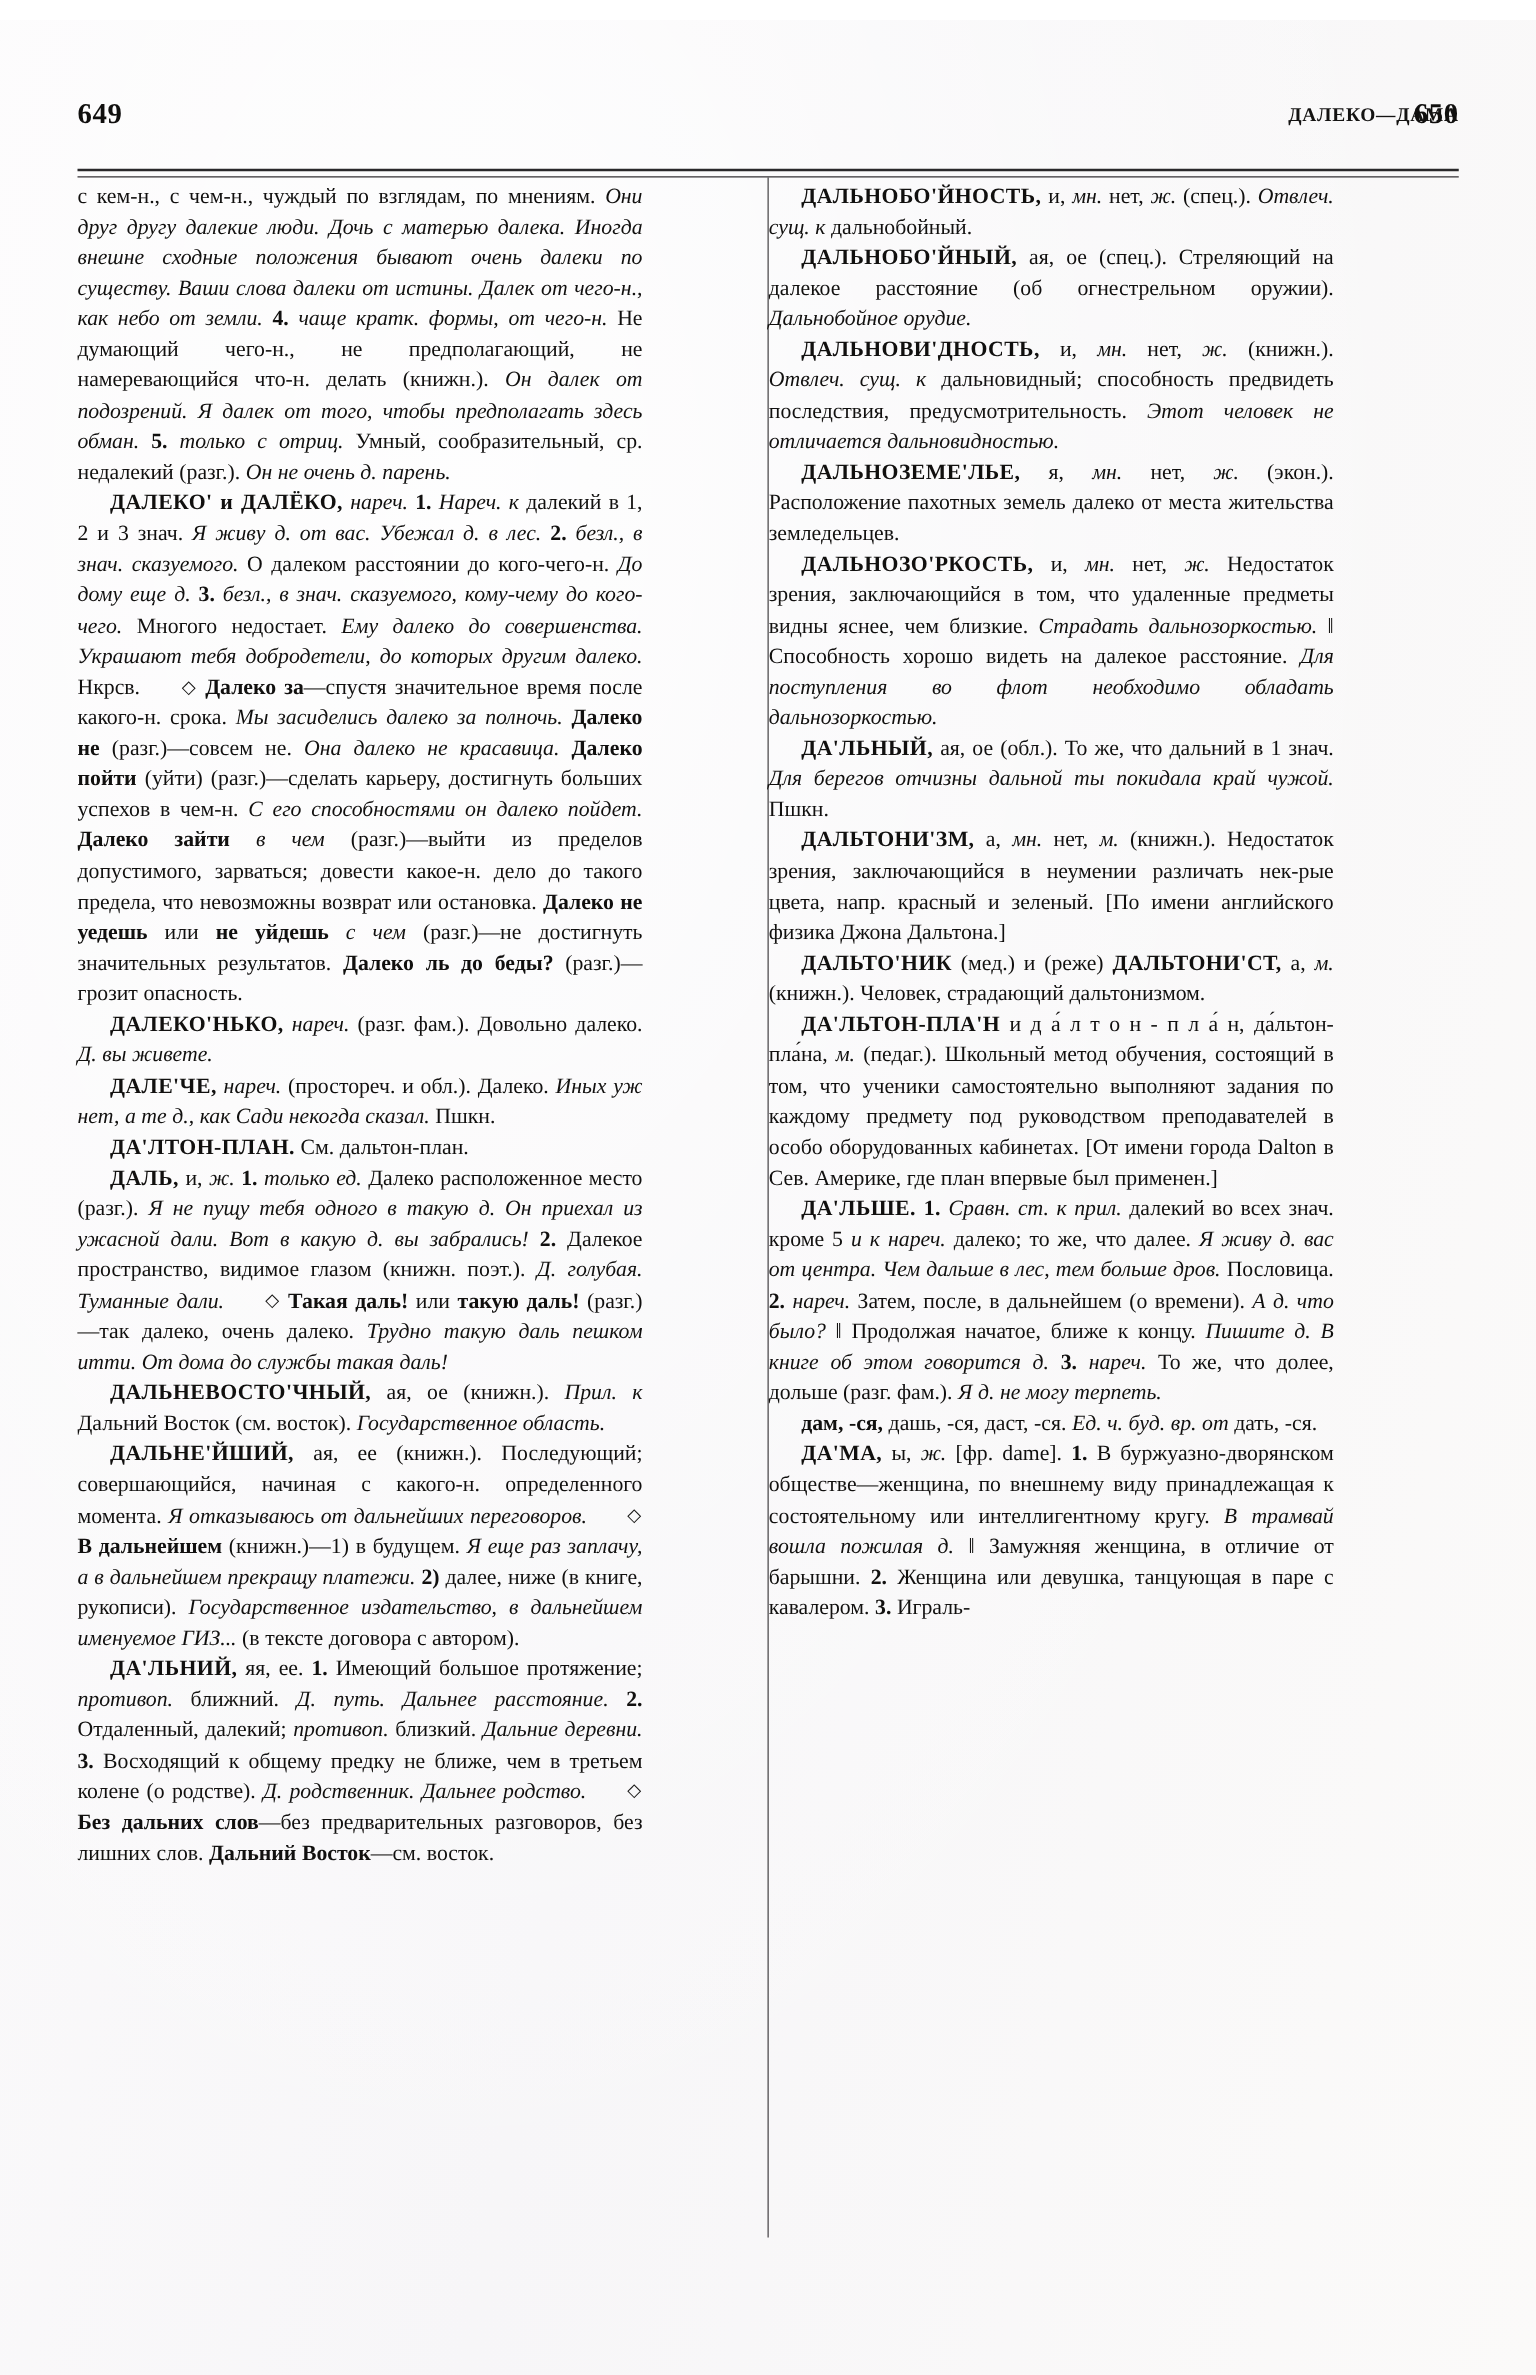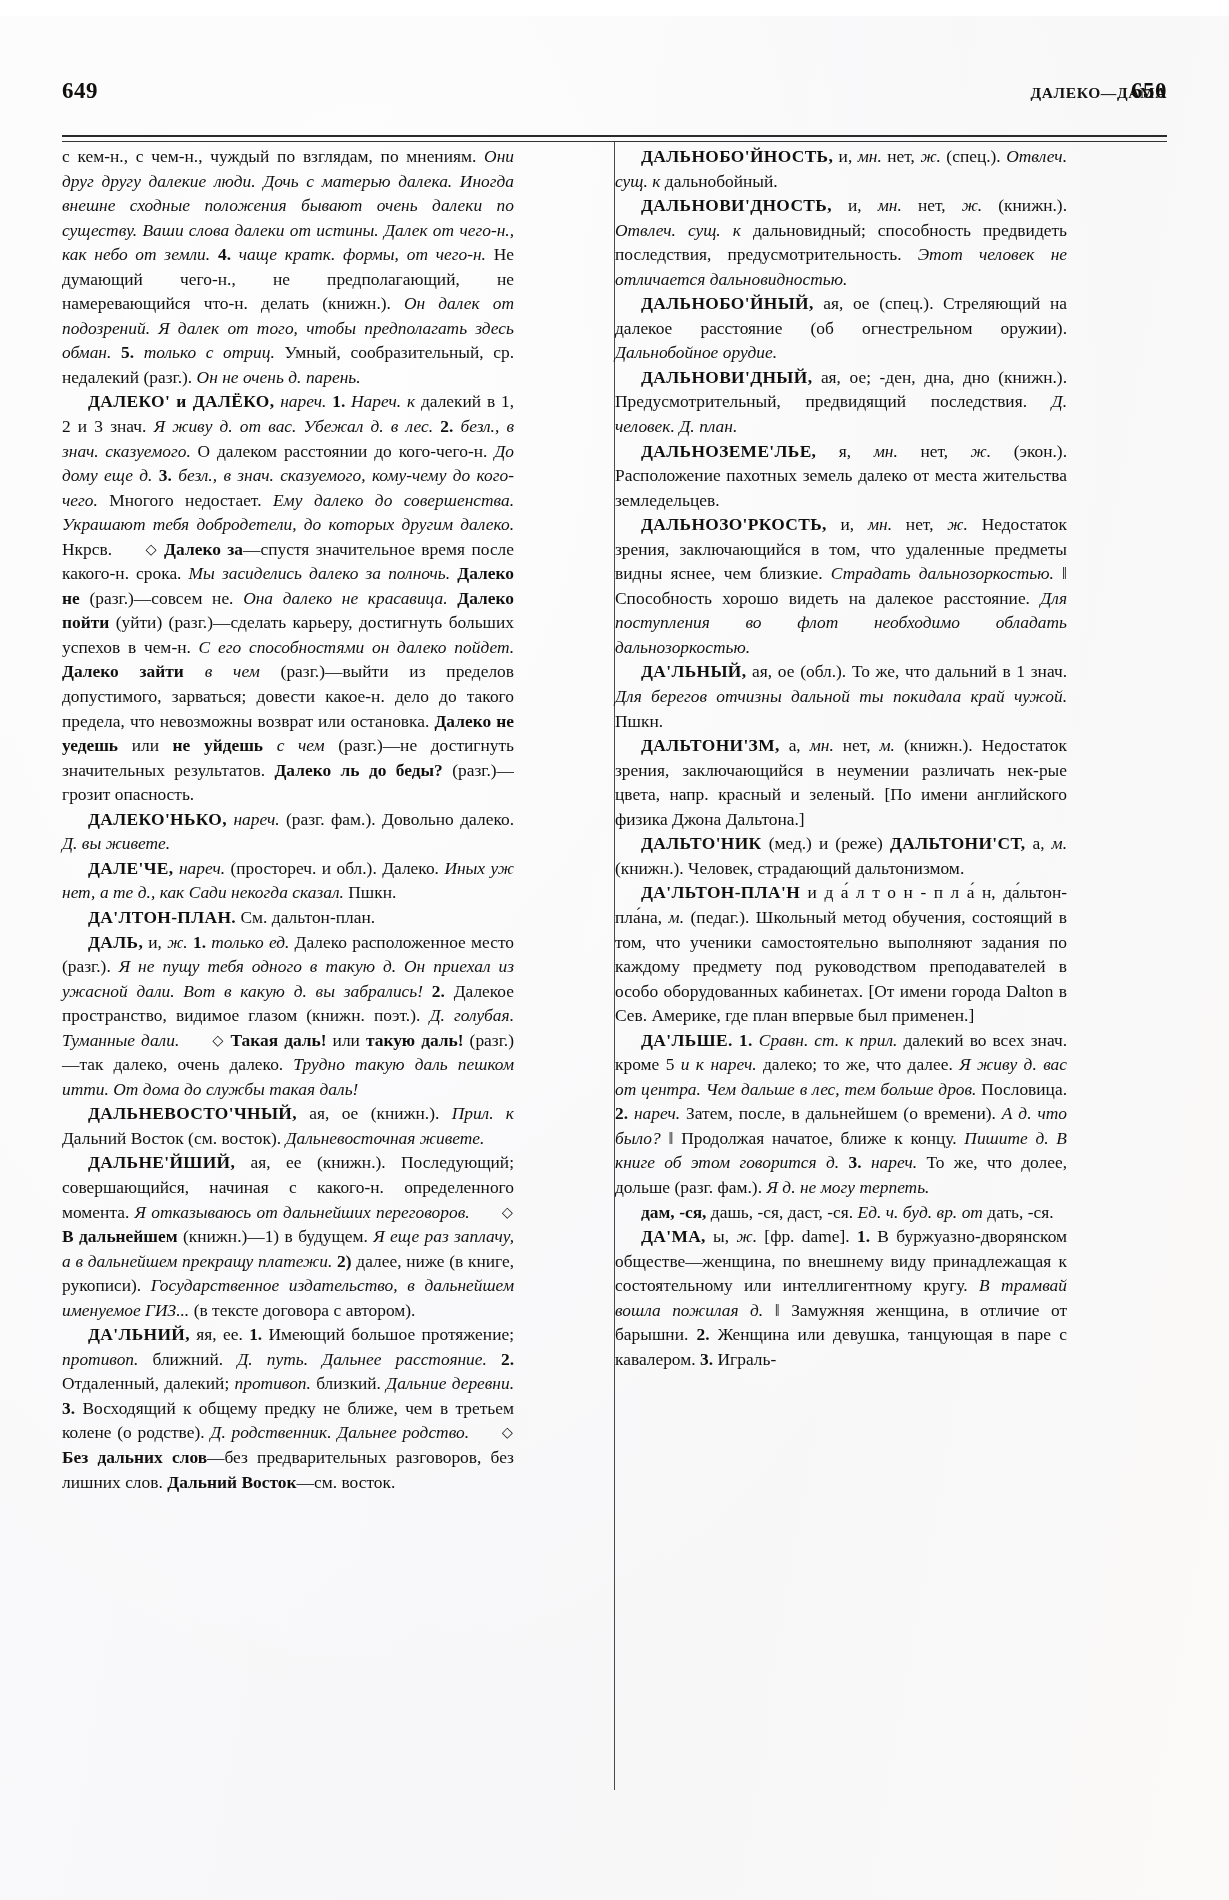--- a/index.html
+++ b/index.html
@@ -147,29 +147,28 @@
     <div class="col-rule"></div>
 
     <div class="columns">
       <div class="col col-left" id="col-left">
           <p class="e">с кем-н., с чем-н., чуждый по взглядам, по мнениям. <i>Они друг другу далекие люди. Дочь с матерью далека. Иногда внешне сходные положения бывают очень далеки по существу. Ваши слова далеки от истины. Далек от чего-н., как небо от земли.</i> <b>4.</b> <i>чаще кратк. формы, от чего-н.</i> Не думающий чего-н., не предполагающий, не намеревающийся что-н. делать (книжн.). <i>Он далек от подозрений. Я далек от того, чтобы предполагать здесь обман.</i> <b>5.</b> <i>только с отриц.</i> Умный, сообразительный, ср. недалекий (разг.). <i>Он не очень д. парень.</i></p>
           <p class="e ind"><b class="hw">ДАЛЕКО' и ДАЛЁКО,</b> <i>нареч.</i> <b>1.</b> <i>Нареч. к</i> далекий в 1, 2 и 3 знач. <i>Я живу д. от вас. Убежал д. в лес.</i> <b>2.</b> <i>безл., в знач. сказуемого.</i> О далеком расстоянии до кого-чего-н. <i>До дому еще д.</i> <b>3.</b> <i>безл., в знач. сказуемого, кому-чему до кого-чего.</i> Многого недостает. <i>Ему далеко до совершенства. Украшают тебя добродетели, до которых другим далеко.</i> Нкрсв. <span class="dmd">◇</span> <b>Далеко за</b>—спустя значительное время после какого-н. срока. <i>Мы засиделись далеко за полночь.</i> <b>Далеко не</b> (разг.)—совсем не. <i>Она далеко не красавица.</i> <b>Далеко пойти</b> (уйти) (разг.)—сделать карьеру, достигнуть больших успехов в чем-н. <i>С его способностями он далеко пойдет.</i> <b>Далеко зайти</b> <i>в чем</i> (разг.)—выйти из пределов допустимого, зарваться; довести какое-н. дело до такого предела, что невозможны возврат или остановка. <b>Далеко не уедешь</b> или <b>не уйдешь</b> <i>с чем</i> (разг.)—не достигнуть значительных результатов. <b>Далеко ль до беды?</b> (разг.)—грозит опасность.</p>
           <p class="e ind"><b class="hw">ДАЛЕКО'НЬКО,</b> <i>нареч.</i> (разг. фам.). Довольно далеко. <i>Д. вы живете.</i></p>
           <p class="e ind"><b class="hw">ДАЛЕ'ЧЕ,</b> <i>нареч.</i> (простореч. и обл.). Далеко. <i>Иных уж нет, а те д., как Сади некогда сказал.</i> Пшкн.</p>
           <p class="e ind"><b class="hw">ДА'ЛТОН-ПЛАН.</b> См. дальтон-план.</p>
           <p class="e ind"><b class="hw">ДАЛЬ,</b> и, <i>ж.</i> <b>1.</b> <i>только ед.</i> Далеко расположенное место (разг.). <i>Я не пущу тебя одного в такую д. Он приехал из ужасной дали. Вот в какую д. вы забрались!</i> <b>2.</b> Далекое пространство, видимое глазом (книжн. поэт.). <i>Д. голубая. Туманные дали.</i> <span class="dmd">◇</span> <b>Такая даль!</b> или <b>такую даль!</b> (разг.)—так далеко, очень далеко. <i>Трудно такую даль пешком итти. От дома до службы такая даль!</i></p>
-          <p class="e ind"><b class="hw">ДАЛЬНЕВОСТО'ЧНЫЙ,</b> ая, ое (книжн.). <i>Прил. к</i> Дальний Восток (см. восток). <i>Дальневосточная живете.</i></p>
+          <p class="e ind"><b class="hw">ДАЛЬНЕВОСТО'ЧНЫЙ,</b> ая, ое (книжн.). <i>Прил. к</i> Дальний Восток (см. восток). <i>Государственное область.</i></p>
           <p class="e ind"><b class="hw">ДАЛЬНЕ'ЙШИЙ,</b> ая, ее (книжн.). Последующий; совершающийся, начиная с какого-н. определенного момента. <i>Я отказываюсь от дальнейших переговоров.</i> <span class="dmd">◇</span> <b>В дальнейшем</b> (книжн.)—1) в будущем. <i>Я еще раз заплачу, а в дальнейшем прекращу платежи.</i> <b>2)</b> далее, ниже (в книге, рукописи). <i>Государственное издательство, в дальнейшем именуемое ГИЗ...</i> (в тексте договора с автором).</p>
           <p class="e ind"><b class="hw">ДА'ЛЬНИЙ,</b> яя, ее. <b>1.</b> Имеющий большое протяжение; <i>противоп.</i> ближний. <i>Д. путь. Дальнее расстояние.</i> <b>2.</b> Отдаленный, далекий; <i>противоп.</i> близкий. <i>Дальние деревни.</i> <b>3.</b> Восходящий к общему предку не ближе, чем в третьем колене (о родстве). <i>Д. родственник. Дальнее родство.</i> <span class="dmd">◇</span> <b>Без дальних слов</b>—без предварительных разговоров, без лишних слов. <b>Дальний Восток</b>—см. восток.</p>
         </div>
       <div class="col col-right" id="col-right">
           <p class="e ind"><b class="hw">ДАЛЬНОБО'ЙНОСТЬ,</b> и, <i>мн.</i> нет, <i>ж.</i> (спец.). <i>Отвлеч. сущ. к</i> дальнобойный.</p>
+          <p class="e ind"><b class="hw">ДАЛЬНОБО'ЙНЫЙ,</b> ая, ое (спец.). Стреляющий на далекое расстояние (об огнестрельном оружии). <i>Дальнобойное орудие.</i></p>
           <p class="e ind"><b class="hw">ДАЛЬНОВИ'ДНОСТЬ,</b> и, <i>мн.</i> нет, <i>ж.</i> (книжн.). <i>Отвлеч. сущ. к</i> дальновидный; способность предвидеть последствия, предусмотрительность. <i>Этот человек не отличается дальновидностью.</i></p>
-          <p class="e ind"><b class="hw">ДАЛЬНОБО'ЙНЫЙ,</b> ая, ое (спец.). Стреляющий на далекое расстояние (об огнестрельном оружии). <i>Дальнобойное орудие.</i></p>
-          <p class="e ind"><b class="hw">ДАЛЬНОВИ'ДНЫЙ,</b> ая, ое; -ден, дна, дно (книжн.). Предусмотрительный, предвидящий последствия. <i>Д. человек. Д. план.</i></p>
           <p class="e ind"><b class="hw">ДАЛЬНОЗЕМЕ'ЛЬЕ,</b> я, <i>мн.</i> нет, <i>ж.</i> (экон.). Расположение пахотных земель далеко от места жительства земледельцев.</p>
           <p class="e ind"><b class="hw">ДАЛЬНОЗО'РКОСТЬ,</b> и, <i>мн.</i> нет, <i>ж.</i> Недостаток зрения, заключающийся в том, что удаленные предметы видны яснее, чем близкие. <i>Страдать дальнозоркостью.</i> ‖ Способность хорошо видеть на далекое расстояние. <i>Для поступления во флот необходимо обладать дальнозоркостью.</i></p>
           <p class="e ind"><b class="hw">ДА'ЛЬНЫЙ,</b> ая, ое (обл.). То же, что дальний в 1 знач. <i>Для берегов отчизны дальной ты покидала край чужой.</i> Пшкн.</p>
           <p class="e ind"><b class="hw">ДАЛЬТОНИ'ЗМ,</b> а, <i>мн.</i> нет, <i>м.</i> (книжн.). Недостаток зрения, заключающийся в неумении различать нек-рые цвета, напр. красный и зеленый. [По имени английского физика Джона Дальтона.]</p>
           <p class="e ind"><b class="hw">ДАЛЬТО'НИК</b> (мед.) и (реже) <b class="hw">ДАЛЬТОНИ'СТ,</b> а, <i>м.</i> (книжн.). Человек, страдающий дальтонизмом.</p>
           <p class="e ind"><b class="hw">ДА'ЛЬТОН-ПЛА'Н</b> и д а́ л т о н - п л а́ н, да́льтон-пла́на, <i>м.</i> (педаг.). Школьный метод обучения, состоящий в том, что ученики самостоятельно выполняют задания по каждому предмету под руководством преподавателей в особо оборудованных кабинетах. [От имени города Dalton в Сев. Америке, где план впервые был применен.]</p>
           <p class="e ind"><b class="hw">ДА'ЛЬШЕ. 1.</b> <i>Сравн. ст. к прил.</i> далекий во всех знач. кроме 5 <i>и к нареч.</i> далеко; то же, что далее. <i>Я живу д. вас от центра. Чем дальше в лес, тем больше дров.</i> Пословица. <b>2.</b> <i>нареч.</i> Затем, после, в дальнейшем (о времени). <i>А д. что было?</i> ‖ Продолжая начатое, ближе к концу. <i>Пишите д. В книге об этом говорится д.</i> <b>3.</b> <i>нареч.</i> То же, что долее, дольше (разг. фам.). <i>Я д. не могу терпеть.</i></p>
           <p class="e ind"><b>дам, -ся,</b> дашь, -ся, даст, -ся. <i>Ед. ч. буд. вр. от</i> дать, -ся.</p>
           <p class="e ind"><b class="hw">ДА'МА,</b> ы, <i>ж.</i> [фр. dame]. <b>1.</b> В буржуазно-дворянском обществе—женщина, по внешнему виду принадлежащая к состоятельному или интеллигентному кругу. <i>В трамвай вошла пожилая д.</i> ‖ Замужняя женщина, в отличие от барышни. <b>2.</b> Женщина или девушка, танцующая в паре с кавалером. <b>3.</b> Играль-</p>
         </div>

